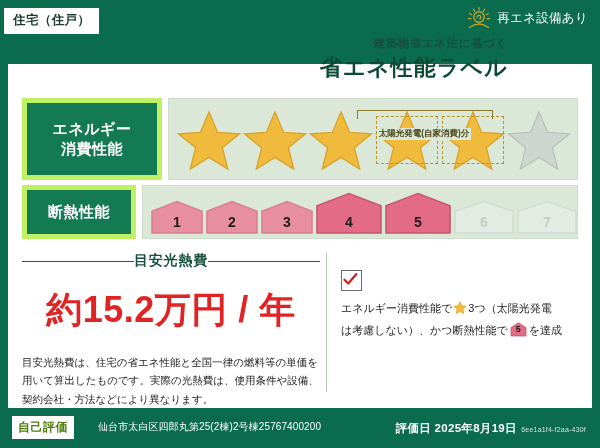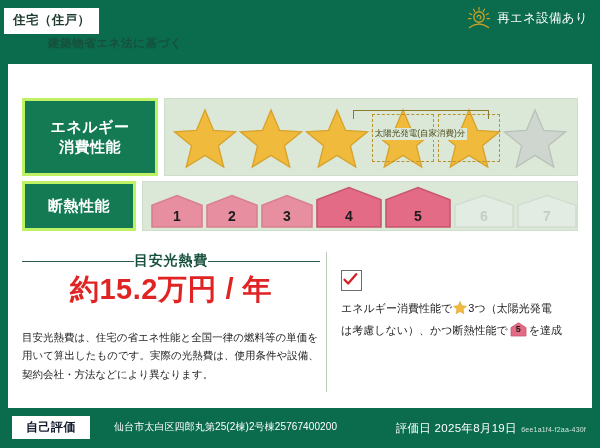--- a/index.html
+++ b/index.html
@@ -53,21 +53,21 @@
     position:absolute;right:12px;top:6px;
     display:flex;align-items:center;gap:5px;
     z-index:30;
   }
   .renew-text{
     color:#ffffff;font-size:12.5px;font-weight:normal;letter-spacing:0.3px;
   }
   .sun-ico{width:26px;height:24px;display:block;}
   
   .title-wrap{
-    position:absolute;left:0;top:36px;width:508px;text-align:left;z-index:25;padding-left:48px;
+    position:absolute;left:0;top:36px;width:508px;text-align:right;z-index:25;
   }
   .title-sub{
     color:#17503c;font-size:11.5px;font-weight:bold;letter-spacing:0.6px;
     margin:0 0 2px 0;
   }
   .title-main{
     color:#0e4a33;font-size:22px;font-weight:bold;letter-spacing:1.2px;
     margin:0;
   }
   
@@ -76,21 +76,21 @@
   }
   .perf-row{
     display:flex;align-items:stretch;margin-bottom:5px;
   }
   .perf-key{
     width:130px;min-height:72px;
     background:#137a54;
     color:#ffffff;
     display:flex;flex-direction:column;align-items:center;justify-content:center;
     font-size:15px;font-weight:bold;line-height:1.35;letter-spacing:0.5px;
-    border:3px solid #bef264;
+    border:5px solid #bef264;
   }
   .perf-key .k2{display:block;}
   .perf-val{
     flex:1;margin-left:6px;
     background:#dbe8d8;
     border:1px solid #cfdecb;
     position:relative;
     display:flex;align-items:center;
   }
   .perf-row.ins .perf-key{min-height:44px;}
@@ -107,21 +107,21 @@
   .star-cell.solar:before{
     content:"";position:absolute;left:1px;top:7px;right:1px;bottom:7px;
     border:1.5px dashed #b8922c;
   }
   .solar-note{
     position:absolute;left:188px;top:-1px;width:134px;
     text-align:center;
     z-index:12;
   }
   .solar-note .sn-text{
-    font-size:8.5px;color:#4a4a18;font-weight:normal;white-space:nowrap;
+    font-size:8.5px;color:#4a4a18;font-weight:bold;white-space:nowrap;
     background:#dbe8d8;padding:0 2px;display:inline-block;margin-top:30px;
   }
   .solar-bracket{
     position:absolute;left:188px;top:11px;width:134px;height:8px;
     border:1.5px solid #8a7a2a;border-bottom:none;
     z-index:11;
   }
   
   .houses{
     display:flex;align-items:flex-end;gap:3px;
@@ -149,22 +149,22 @@
     display:flex;align-items:center;justify-content:center;
     margin-top:2px;
   }
   .cost-head .ln{height:1px;background:#2d5c46;flex:1;}
   .cost-head .ct{
     font-size:14px;font-weight:bold;color:#17503c;letter-spacing:0.8px;
     white-space:nowrap;
   }
   .cost-val{
     text-align:center;color:#e02424;
-    font-size:29px;font-weight:bold;letter-spacing:0.5px;
-    margin-top:0;
+    font-size:36px;font-weight:bold;letter-spacing:0.5px;
+    margin-top:16px;
   }
   .cost-note{
     margin-top:18px;
     font-size:10.5px;line-height:1.75;color:#222222;
     text-align:left;
   }
   .zeh-head{
     display:flex;align-items:center;gap:8px;
   }
   .chk{
@@ -187,32 +187,32 @@
     position:absolute;left:0;right:0;bottom:0px;text-align:center;
     font-size:9px;font-weight:bold;color:#1c1c1c;
   }
   
   .footer{
     position:absolute;left:8px;bottom:6px;width:584px;height:30px;
     background:#0a6b4d;
     display:flex;align-items:center;
   }
   .self-eval{
-    background:#ffffff;color:#0f172a;
+    background:#ffffff;color:#4d7c0f;
     font-size:12px;font-weight:bold;letter-spacing:0.5px;
-    padding:3px 14px;margin-left:4px;flex:none;
+    padding:3px 6px;margin-left:4px;flex:none;
   }
   .addr{
     color:#ffffff;font-size:10px;margin-left:24px;letter-spacing:0.1px;
     white-space:nowrap;overflow:hidden;
   }
   .foot-right{
     margin-left:auto;margin-right:6px;text-align:right;flex:none;
   }
-  .fr-date{color:#ffffff;font-size:11.5px;font-weight:normal;letter-spacing:0.3px;}
+  .fr-date{color:#ffffff;font-size:11.5px;font-weight:bold;letter-spacing:0.3px;}
   .fr-code{color:#cfe3d8;font-size:7px;letter-spacing:0.2px;margin-top:1px;}
   .divider-line{
     position:absolute;left:8px;bottom:36px;width:584px;height:3px;background:#0a6b4d;
   }
 </style>
 </head>
 <body>
 
 <div class="label-root">
   <div class="frame"></div>
@@ -239,20 +239,21 @@
         <circle cx="13" cy="11" r="5.2" fill="none" stroke="#c9a227" stroke-width="1.4"></circle>
         <path d="M11.1 11.2a1.9 1.9 0 1 1 2.8 1.7" fill="none" stroke="#c9a227" stroke-width="1.3" stroke-linecap="round"></path>
         <path d="M3.5 21.5 Q13 14.5 22.5 21.5" fill="none" stroke="#c9a227" stroke-width="1.5" stroke-linecap="round"></path>
       </svg>
     </span>
     <span class="renew-text">再エネ設備あり</span>
   </div>
 
   <div class="title-wrap">
     <p class="title-sub">建築物省エネ法に基づく</p>
+    <p class="title-main">省エネ性能ラベル</p>
   </div>
 
   <div class="perf">
 
     <div class="perf-row energy">
       <div class="perf-key">
         <span class="k1">エネルギー</span>
         <span class="k2">消費性能</span>
       </div>
       <div class="perf-val">

